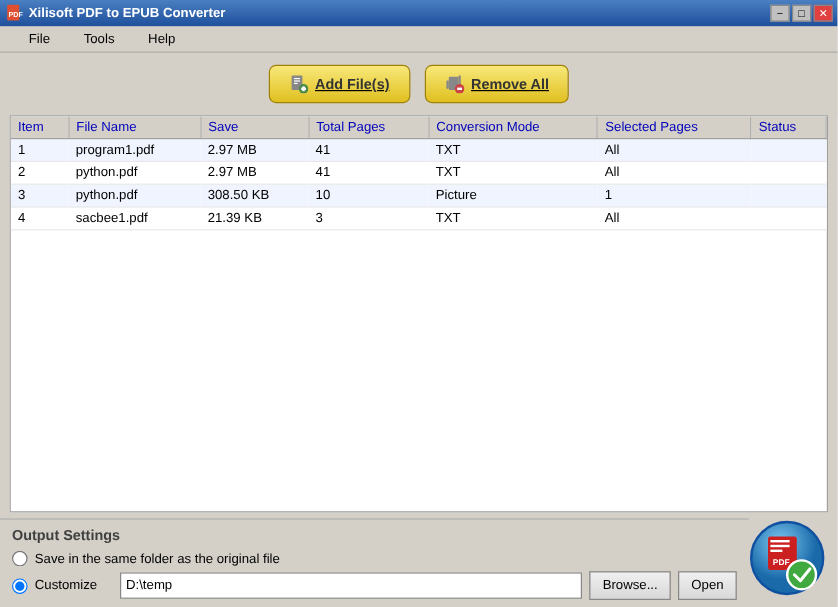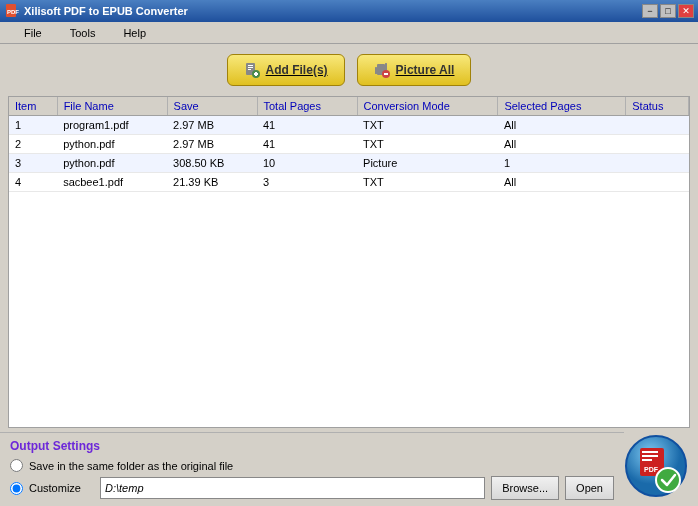--- a/index.html
+++ b/index.html
@@ -144,42 +144,41 @@
     
     #output-settings {
       background: #d4d0c8;
       padding: 6px 10px;
       border-top: 1px solid #b0b0b0;
     }
     #output-settings-title {
       font-weight: bold;
       font-size: 12px;
       margin-bottom: 6px;
-      color: #6d28d9;
+      color: #404040;
     }
     .radio-row {
       display: flex;
       align-items: center;
       gap: 6px;
       margin-bottom: 4px;
     }
     .radio-row input[type="radio"] { cursor: pointer; }
     .path-row {
       display: flex;
       align-items: center;
       gap: 6px;
     }
     #path-input {
       flex: 1;
       height: 22px;
       border: 1px solid #888;
       background: white;
       padding: 0 4px;
       font-size: 11px;
-      font-style: italic;
     }
     .action-btn {
       height: 24px;
       padding: 0 10px;
       background: linear-gradient(to bottom, #f0f0f0, #d8d8d8);
       border: 1px solid #888;
       cursor: pointer;
       font-size: 11px;
       text-align: right;
     }
@@ -234,21 +233,21 @@
       <span>Add File(s)</span>
     </button>
     <button class="toolbar-btn">
       <svg width="16" height="16" viewBox="0 0 16 16">
         <rect x="3" y="2" width="8" height="11" rx="1" fill="#888"></rect>
         <rect x="1" y="5" width="2" height="7" rx="0.5" fill="#888"></rect>
         <rect x="11" y="1" width="2" height="11" rx="0.5" fill="#888"></rect>
         <circle cx="12" cy="12" r="4" fill="#cc4444"></circle>
         <rect x="10" y="11" width="4" height="2" fill="white"></rect>
       </svg>
-      <span>Picture All</span>
+      <span>Remove All</span>
     </button>
   </div>
 
   <div id="file-list-area">
     <table id="file-table">
       <thead>
         <tr>
           <th>Item</th>
           <th>File Name</th>
           <th>Save</th>

